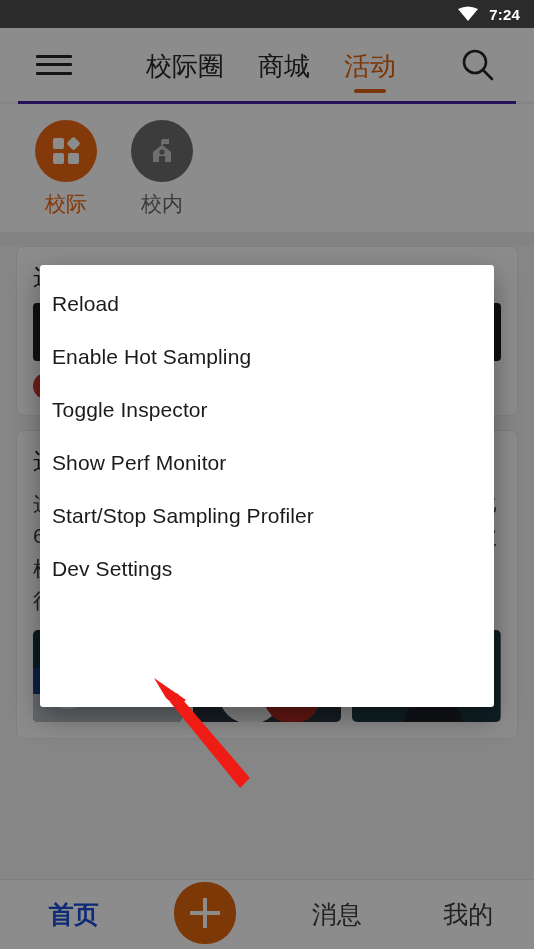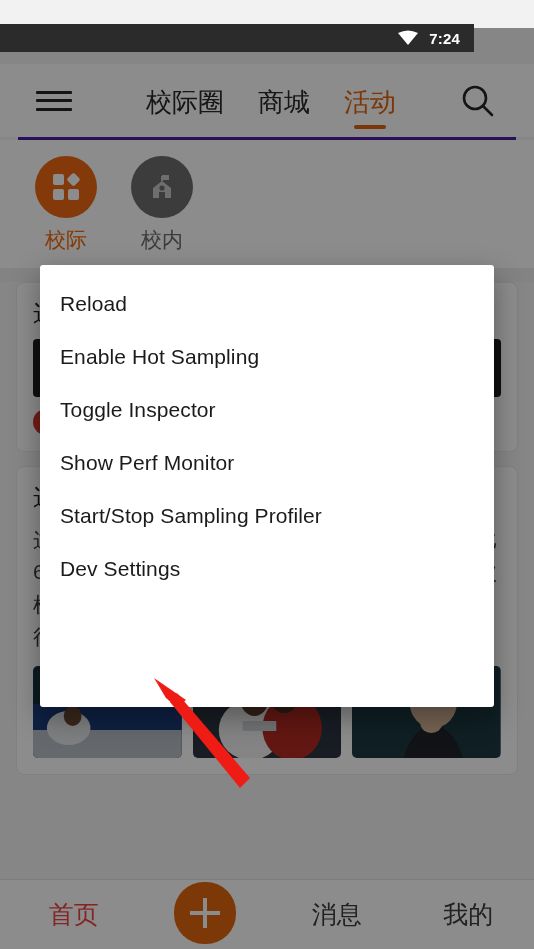--- a/index.html
+++ b/index.html
@@ -17,30 +17,29 @@
     width: 534px;
     height: 949px;
     overflow: hidden;
     background: #f2f2f2;
   }
 
   
   .status-bar {
     position: absolute;
     top: 0; left: 0;
-    width: 474px;
+    width: 534px;
     height: 28px;
     background: #2b2b2b;
     display: flex;
     align-items: center;
     justify-content: flex-end;
     padding-right: 14px;
     gap: 9px;
     z-index: 60;
-    margin-top: 24px;
   }
   .status-bar .wifi { display: block; }
   .status-time {
     color: #ffffff;
     font-size: 15px;
     font-weight: bold;
     letter-spacing: .2px;
     line-height: 1;
   }
 
@@ -55,21 +54,20 @@
   }
 
   
   .topbar {
     position: relative;
     height: 73px;
     background: #ffffff;
     display: flex;
     align-items: center;
     padding: 0 36px;
-    margin-top: 36px;
   }
   .hamburger {
     width: 36px; height: 26px;
     display: flex; flex-direction: column; justify-content: space-between;
     padding: 3px 0;
     margin-right: 30px;
   }
   .hamburger i { display: block; height: 3px; background: #262626; border-radius: 1px; }
 
   .tabs {
@@ -183,21 +181,21 @@
     display: flex;
     align-items: center;
     z-index: 10;
   }
   .bn-item {
     flex: 1;
     text-align: center;
     font-size: 25px;
     color: #3c3c3c;
   }
-  .bn-item.active { color: #ef4444; font-weight: normal; margin-left: 8px; }
+  .bn-item.active { color: #1d4ed8; font-weight: bold; margin-left: 8px; }
   .bn-plus-wrap { flex: 1; display: flex; justify-content: center; align-items: center; }
   .bn-plus {
     width: 62px; height: 62px;
     border-radius: 30px;
     background: #e4670f;
     display: flex; align-items: center; justify-content: center;
     position: relative;
     top: -2px;
   }
   .bn-plus::before, .bn-plus::after {
@@ -228,21 +226,21 @@
     border-radius: 3px;
     box-shadow: 0 10px 28px rgba(0,0,0,.35);
     z-index: 40;
     padding: 12px 0 8px 0;
     overflow: hidden;
   }
   .dev-item {
     height: 53px;
     display: flex;
     align-items: center;
-    padding: 0 20px;
+    padding: 0 12px;
     font-size: 21px;
     color: #1b1b1b;
     letter-spacing: .1px;
   }
 
   
   .annotation {
     position: absolute;
     top: 28px; left: 0;
     width: 534px; height: 921px;

